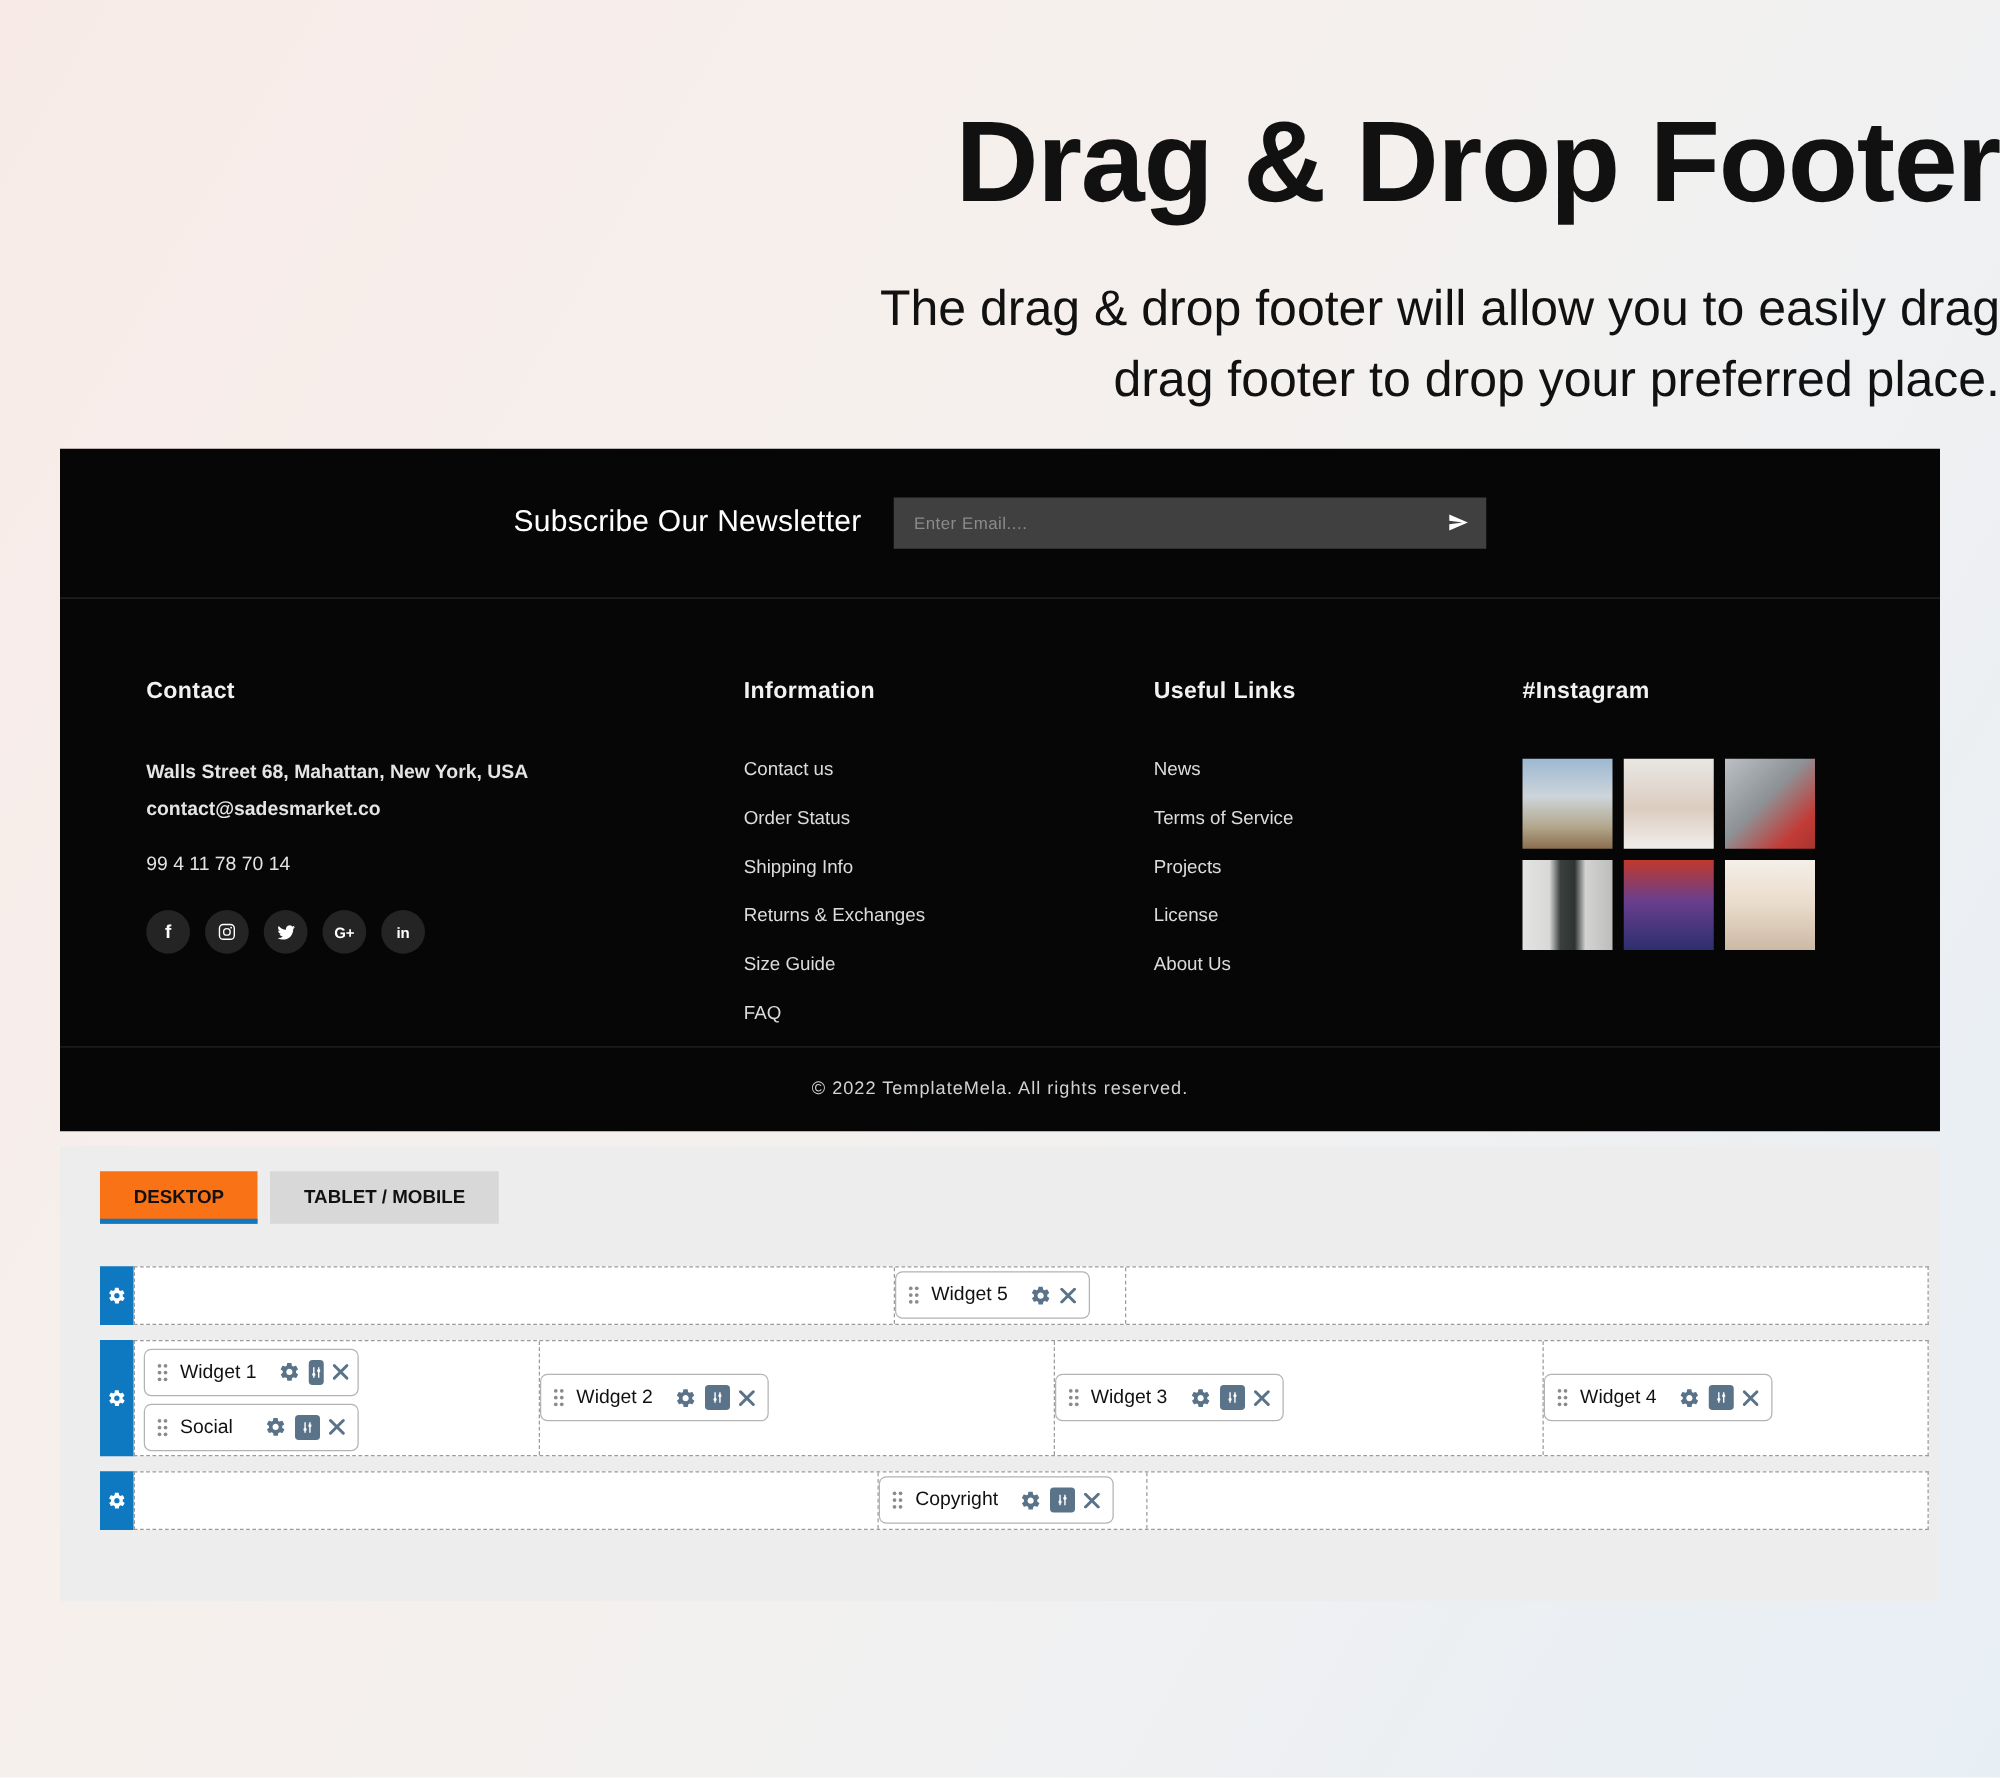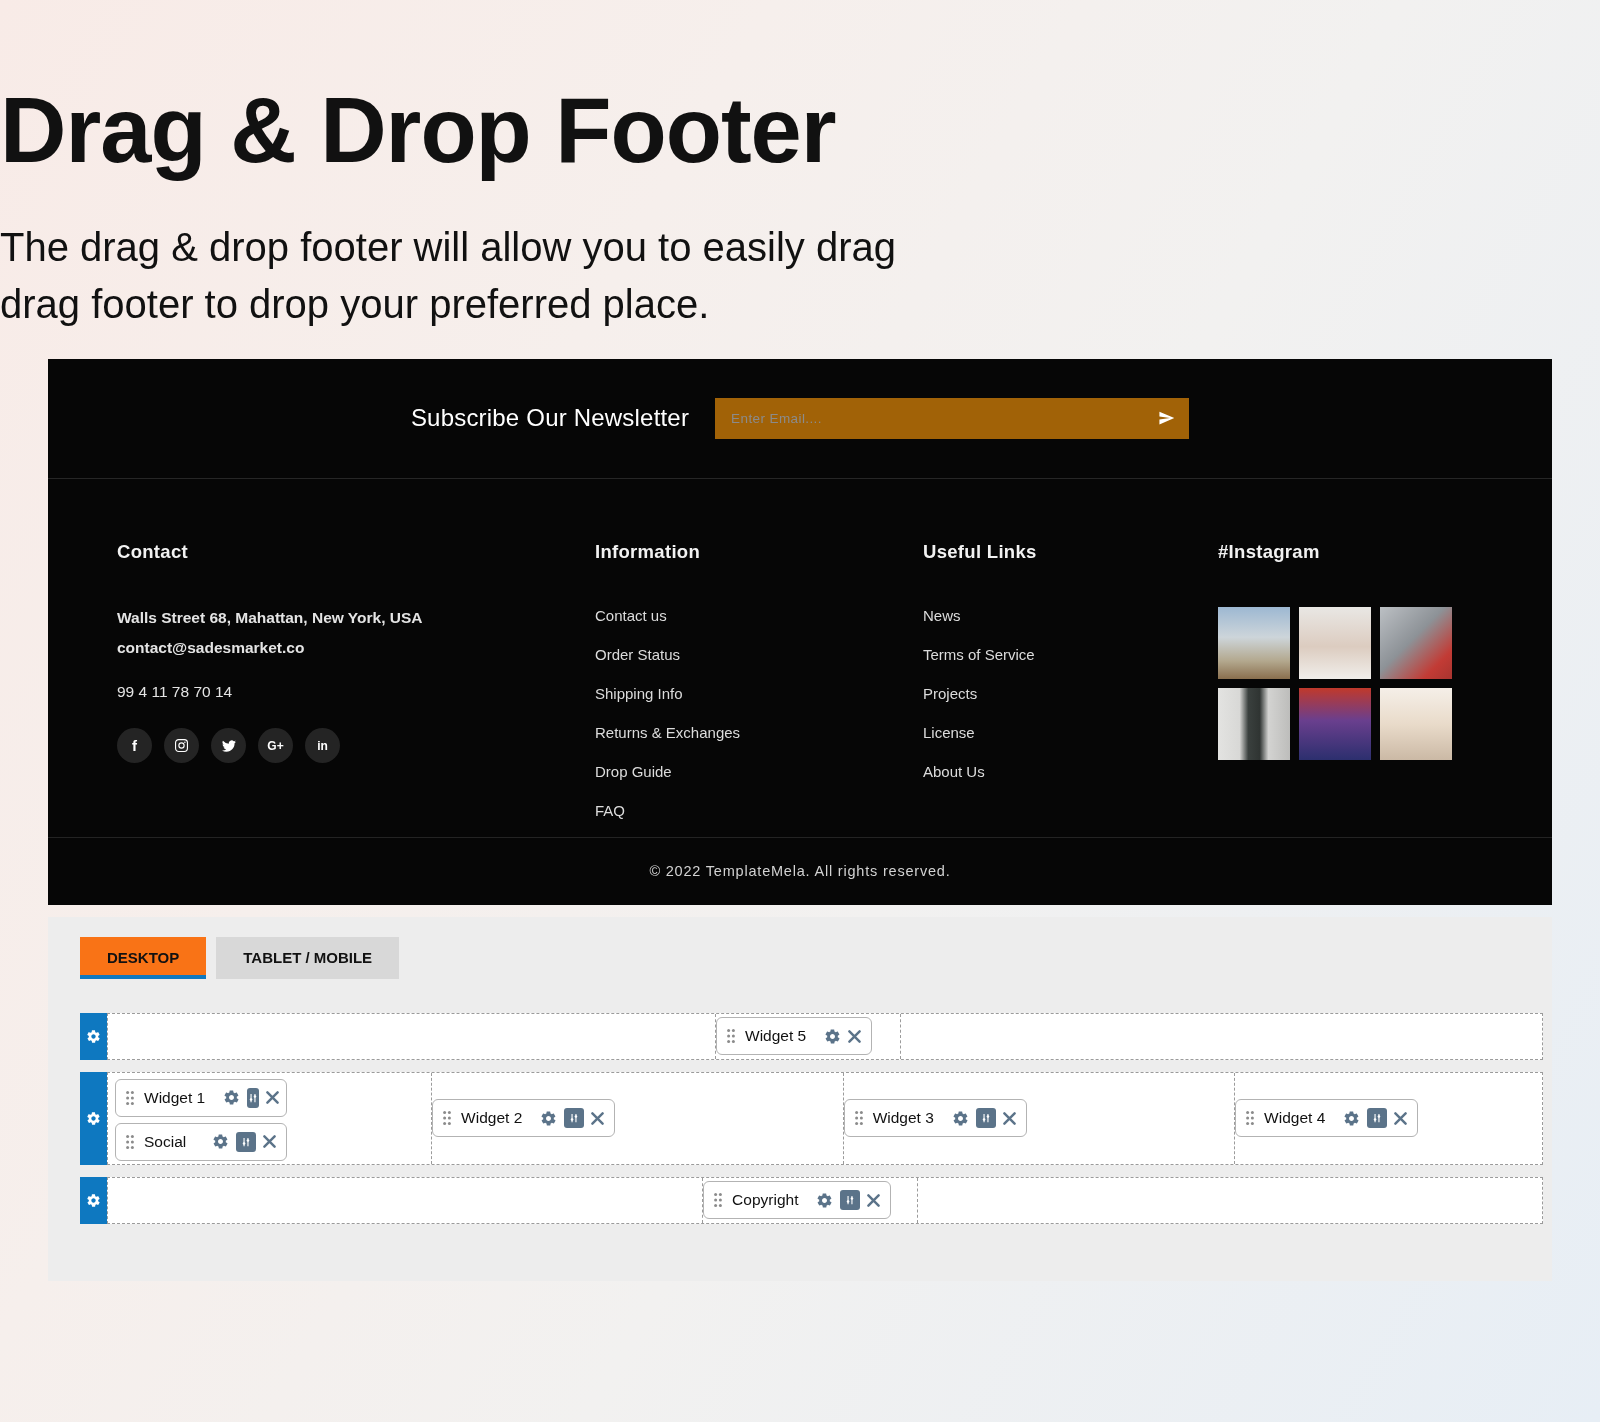--- a/index.html
+++ b/index.html
@@ -10,28 +10,28 @@
     --dash:#9b9b9b;
   }
   *{box-sizing:border-box;}
   html,body{margin:0;padding:0;}
   body{
     width:1600px;height:1422px;overflow:hidden;
     font-family:"Liberation Sans",sans-serif;
     background:linear-gradient(120deg,#f8ebe7 0%,#f6efec 32%,#f2f1f0 58%,#e7eef5 100%);
   }
   
-  .hero{padding-top:78px;text-align:left;color:#111;}
+  .hero{padding-top:78px;text-align:right;color:#111;}
   .hero h1{margin:0;font-size:92px;font-weight:700;letter-spacing:-1px;}
   .hero .sub{margin:36px auto 0;font-size:40px;line-height:1.42;font-weight:400;}
   
   .footer-preview{margin:26px 48px 0;background:var(--footer-bg);color:#fff;}
   .newsletter{height:120px;display:flex;align-items:center;justify-content:center;gap:26px;border-bottom:1px solid #262626;}
   .nl-label{font-size:24px;color:#fff;letter-spacing:.2px;}
-  .nl-input-wrap{position:relative;width:474px;height:41px;background:#a16207;}
+  .nl-input-wrap{position:relative;width:474px;height:41px;background:#404040;}
   .nl-input-wrap input{width:100%;height:100%;background:transparent;border:0;outline:none;color:#ddd;font-size:13.5px;letter-spacing:.4px;padding:0 46px 0 16px;font-family:"Liberation Sans",sans-serif;}
   .nl-input-wrap input::placeholder{color:#8b8b8b;}
   .nl-send{position:absolute;right:10px;top:50%;transform:translateY(-50%);background:none;border:0;color:#fff;cursor:pointer;display:flex;padding:4px;}
   .footer-cols{display:flex;height:358px;padding:62px 100px 0 69px;}
   .fcol-heading{font-size:18.5px;font-weight:700;color:#f2f2f2;letter-spacing:.3px;}
   .col-contact{flex:0 0 478px;}
   .col-info{flex:0 0 328px;}
   .col-useful{flex:0 0 295px;}
   .col-insta{flex:1;}
   .addr{margin-top:40px;font-size:15.5px;color:#e4e4e4;line-height:1.95;font-weight:bold;}
@@ -173,21 +173,21 @@
       </div>
     </div>
 
     <div class="col-info">
       <div class="fcol-heading">Information</div>
       <div class="flinks">
         <a class="flink">Contact us</a>
         <a class="flink">Order Status</a>
         <a class="flink">Shipping Info</a>
         <a class="flink">Returns &amp; Exchanges</a>
-        <a class="flink">Drop Guide</a>
+        <a class="flink">Size Guide</a>
         <a class="flink">FAQ</a>
       </div>
     </div>
 
     <div class="col-useful">
       <div class="fcol-heading">Useful Links</div>
       <div class="flinks">
         <a class="flink">News</a>
         <a class="flink">Terms of Service</a>
         <a class="flink">Projects</a>

